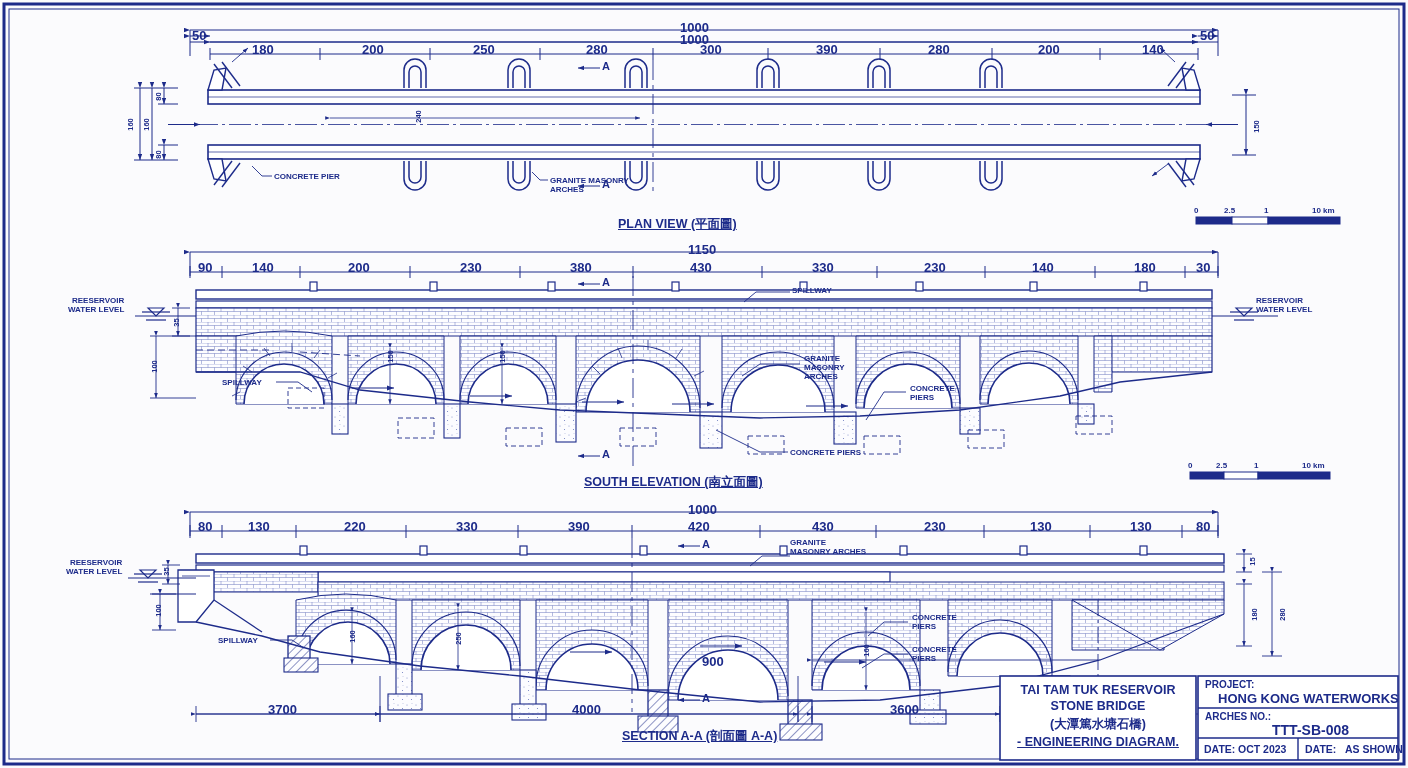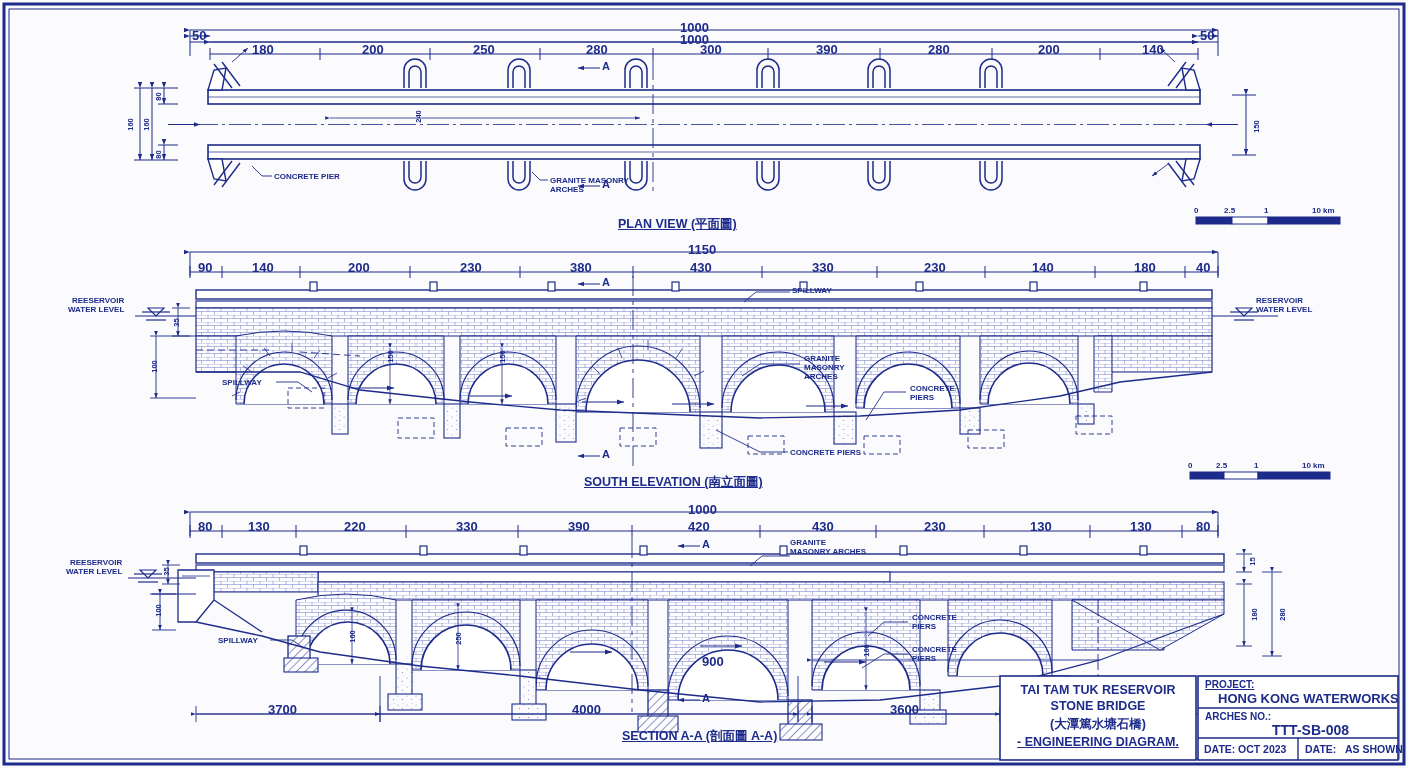--- a/index.html
+++ b/index.html
@@ -534,21 +534,21 @@
   <div class="dim" style="left:198px;top:260px;">90</div>
   <div class="dim" style="left:252px;top:260px;">140</div>
   <div class="dim" style="left:348px;top:260px;">200</div>
   <div class="dim" style="left:460px;top:260px;">230</div>
   <div class="dim" style="left:570px;top:260px;">380</div>
   <div class="dim" style="left:690px;top:260px;">430</div>
   <div class="dim" style="left:812px;top:260px;">330</div>
   <div class="dim" style="left:924px;top:260px;">230</div>
   <div class="dim" style="left:1032px;top:260px;">140</div>
   <div class="dim" style="left:1134px;top:260px;">180</div>
-  <div class="dim" style="left:1196px;top:260px;">40</div>
+  <div class="dim" style="left:1196px;top:260px;">30</div>
 
   <div class="ann" style="left:68px;top:296px;text-align:right;">REESERVOIR
 WATER LEVEL</div>
   <div class="ann" style="left:1256px;top:296px;">RESERVOIR
 WATER LEVEL</div>
 
   <div class="dimv" style="left:172px;top:318px;transform:rotate(-90deg);">35</div>
   <div class="dimv" style="left:148px;top:362px;transform:rotate(-90deg);">100</div>
   <div class="dimv" style="left:384px;top:352px;transform:rotate(-90deg);">150</div>
   <div class="dimv" style="left:496px;top:352px;transform:rotate(-90deg);">150</div>
@@ -612,21 +612,21 @@
 
   <div class="secmark" style="left:702px;top:538px;">A</div>
   <div class="secmark" style="left:702px;top:692px;">A</div>
   <div class="vtitle" style="left:622px;top:728px;">SECTION A-A (剖面圖 A-A)</div>
 
   <div class="tb" style="left:1098px;top:683px;font-size:12.5px;transform:translateX(-50%);">TAI TAM TUK RESERVOIR</div>
   <div class="tb" style="left:1098px;top:699px;font-size:12.5px;transform:translateX(-50%);">STONE BRIDGE</div>
   <div class="tb" style="left:1098px;top:716px;font-size:12.5px;transform:translateX(-50%);">(大潭篤水塘石橋)</div>
   <div class="tb" style="left:1098px;top:735px;font-size:12.5px;transform:translateX(-50%);text-decoration:underline;">- ENGINEERING DIAGRAM.</div>
 
-  <div class="tb" style="left:1205px;top:679px;font-size:10px;text-decoration:underline;">PROJECT:</div>
+  <div class="tb" style="left:1205px;top:679px;font-size:10px;">PROJECT:</div>
   <div class="tb" style="left:1218px;top:691px;font-size:13px;">HONG KONG WATERWORKS</div>
   <div class="tb" style="left:1205px;top:711px;font-size:10px;">ARCHES NO.:</div>
   <div class="tb" style="left:1272px;top:722px;font-size:14px;">TTT-SB-008</div>
   <div class="tb" style="left:1204px;top:743px;font-size:10.5px;">DATE:</div>
   <div class="tb" style="left:1238px;top:743px;font-size:10.5px;">OCT 2023</div>
   <div class="tb" style="left:1305px;top:743px;font-size:10.5px;">DATE:</div>
   <div class="tb" style="left:1345px;top:743px;font-size:10.5px;">AS SHOWN</div>
 
 </div>
 

